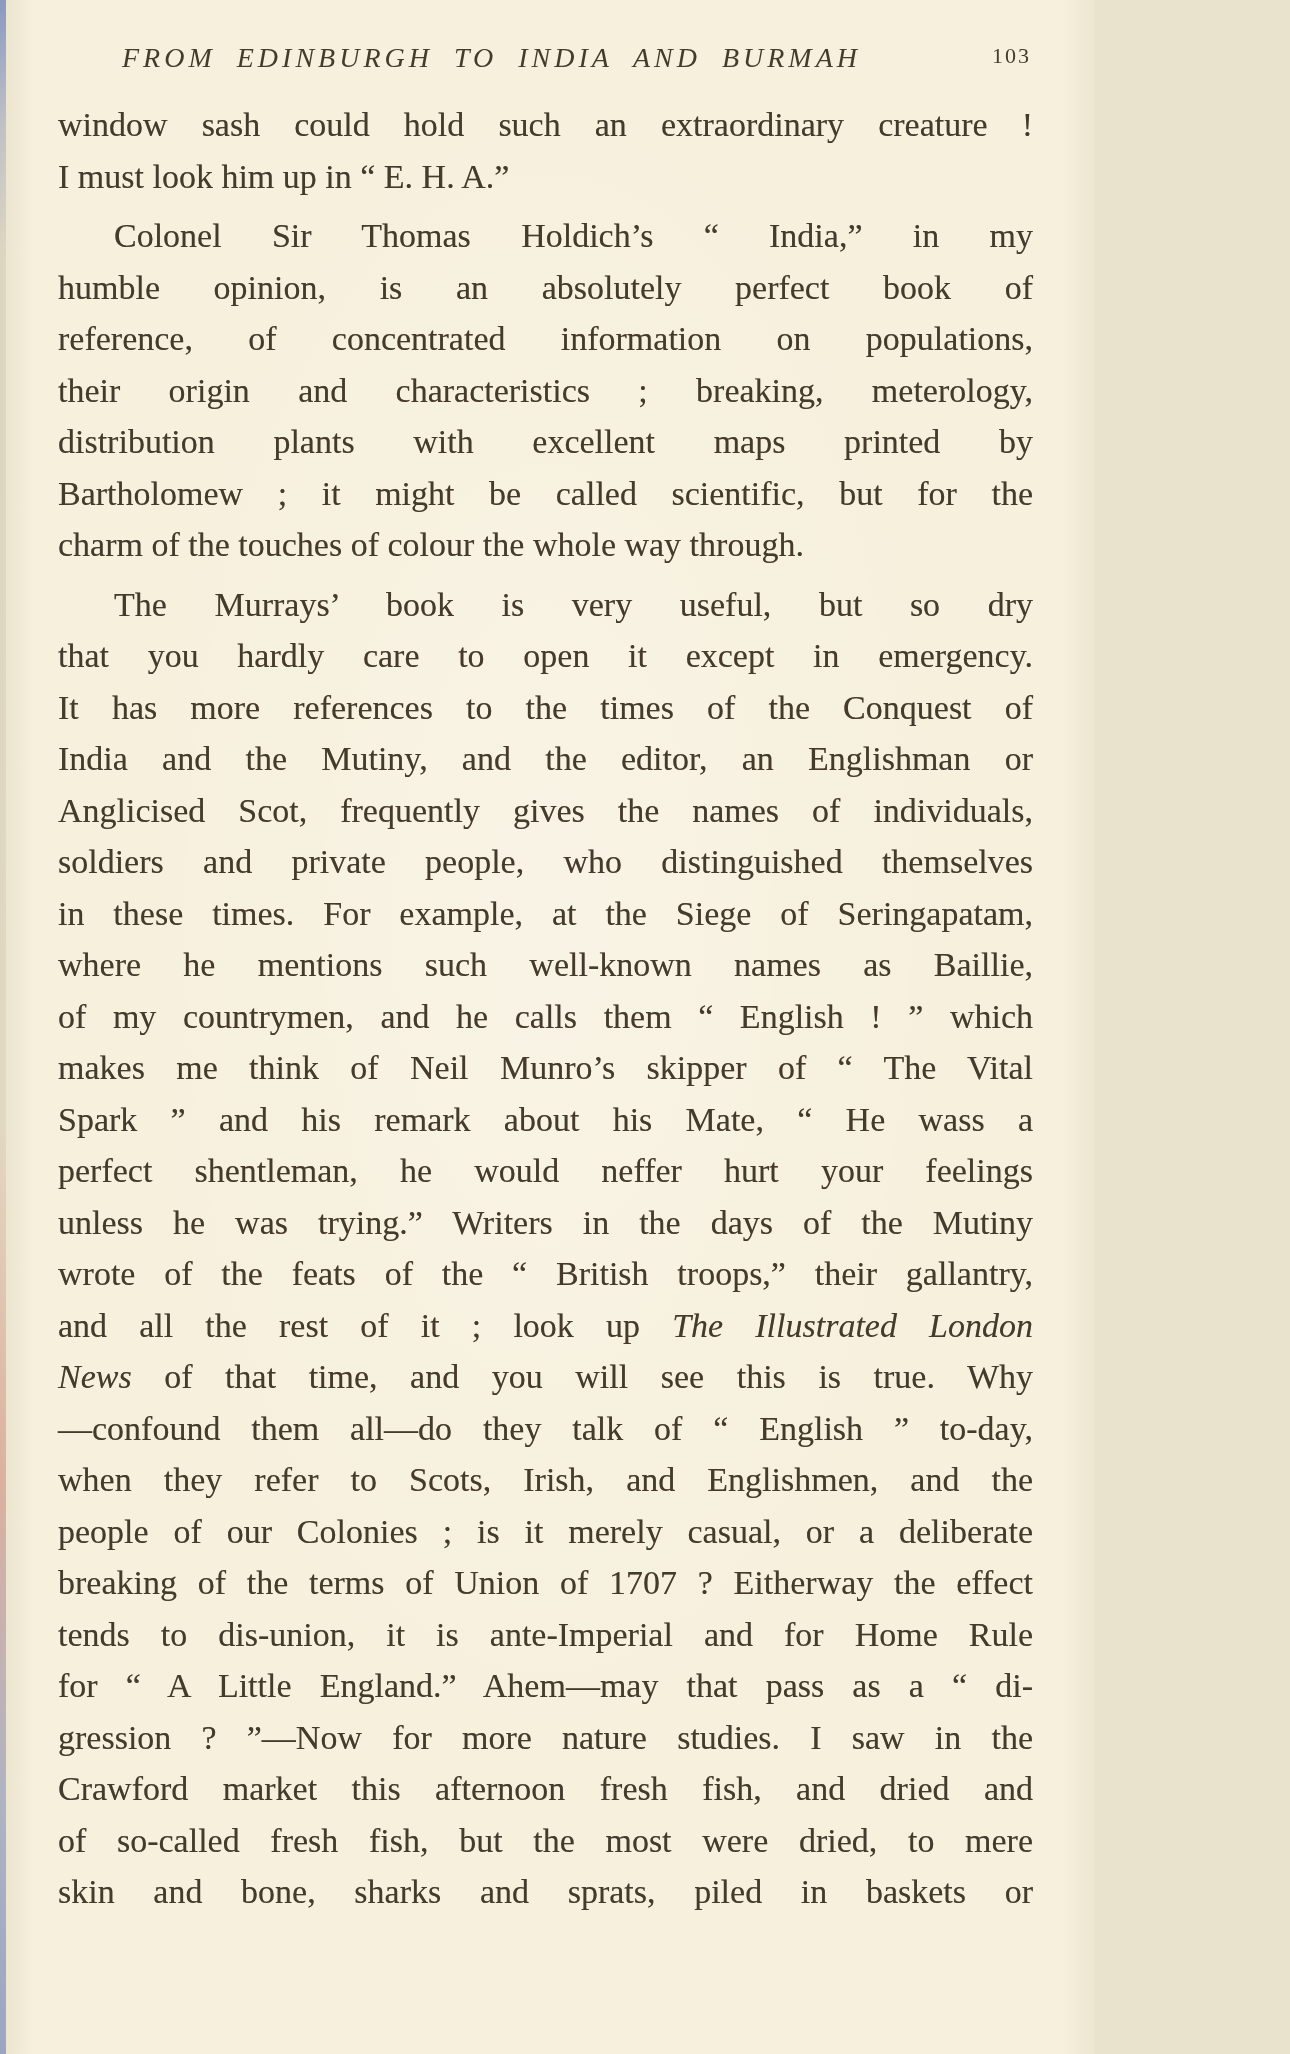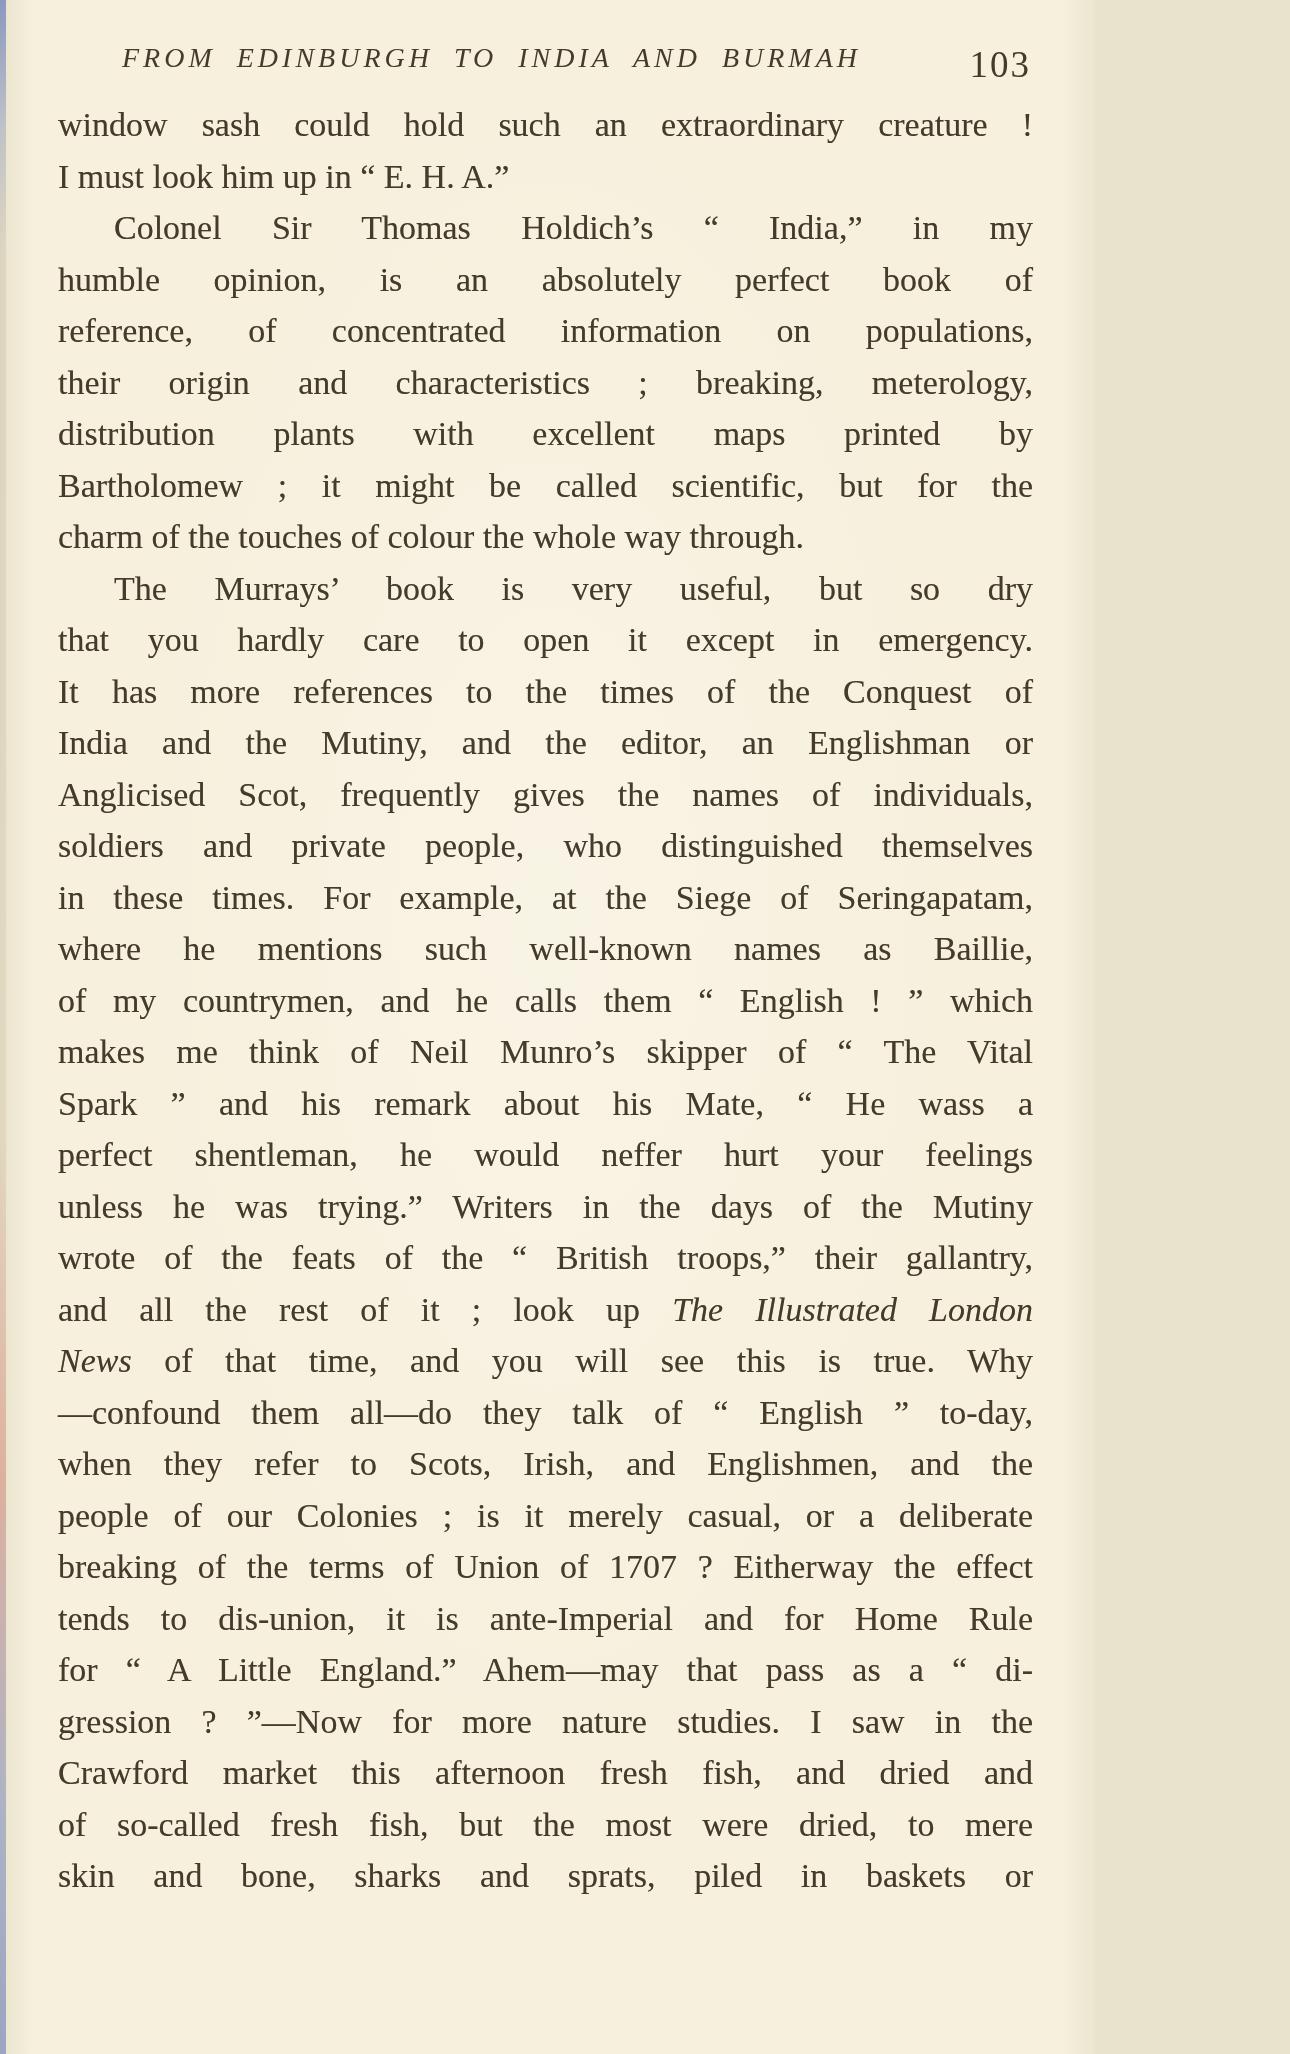--- a/index.html
+++ b/index.html
@@ -53,21 +53,21 @@
     font-size: 28px;
     letter-spacing: 4px;
     word-spacing: 10px;
     white-space: nowrap;
     color: var(--ink);
   }
   .running-head .folio {
     position: absolute;
     right: 0;
     top: 1px;
-    font-size: 37px;
+    font-size: 22px;
     letter-spacing: 2px;
     color: var(--ink);
   }
   .text-body {
     position: absolute;
     top: 99px;
     left: 58px;
     right: 62px;
   }
   .line {
@@ -78,20 +78,21 @@
     text-align: justify;
     text-align-last: justify;
     color: var(--ink);
     text-shadow: 0 0 0.6px rgba(69,59,44,0.45);
   }
   .line.para-end {
     text-align-last: left;
   }
   .line.indent {
     text-indent: 56px;
+    margin-top: 8px;
   }
   .line .italic {
     font-style: italic;
   }
 </style>
 </head>
 <body>
 
 <div class="page">
   <div class="scan-edge"></div>

